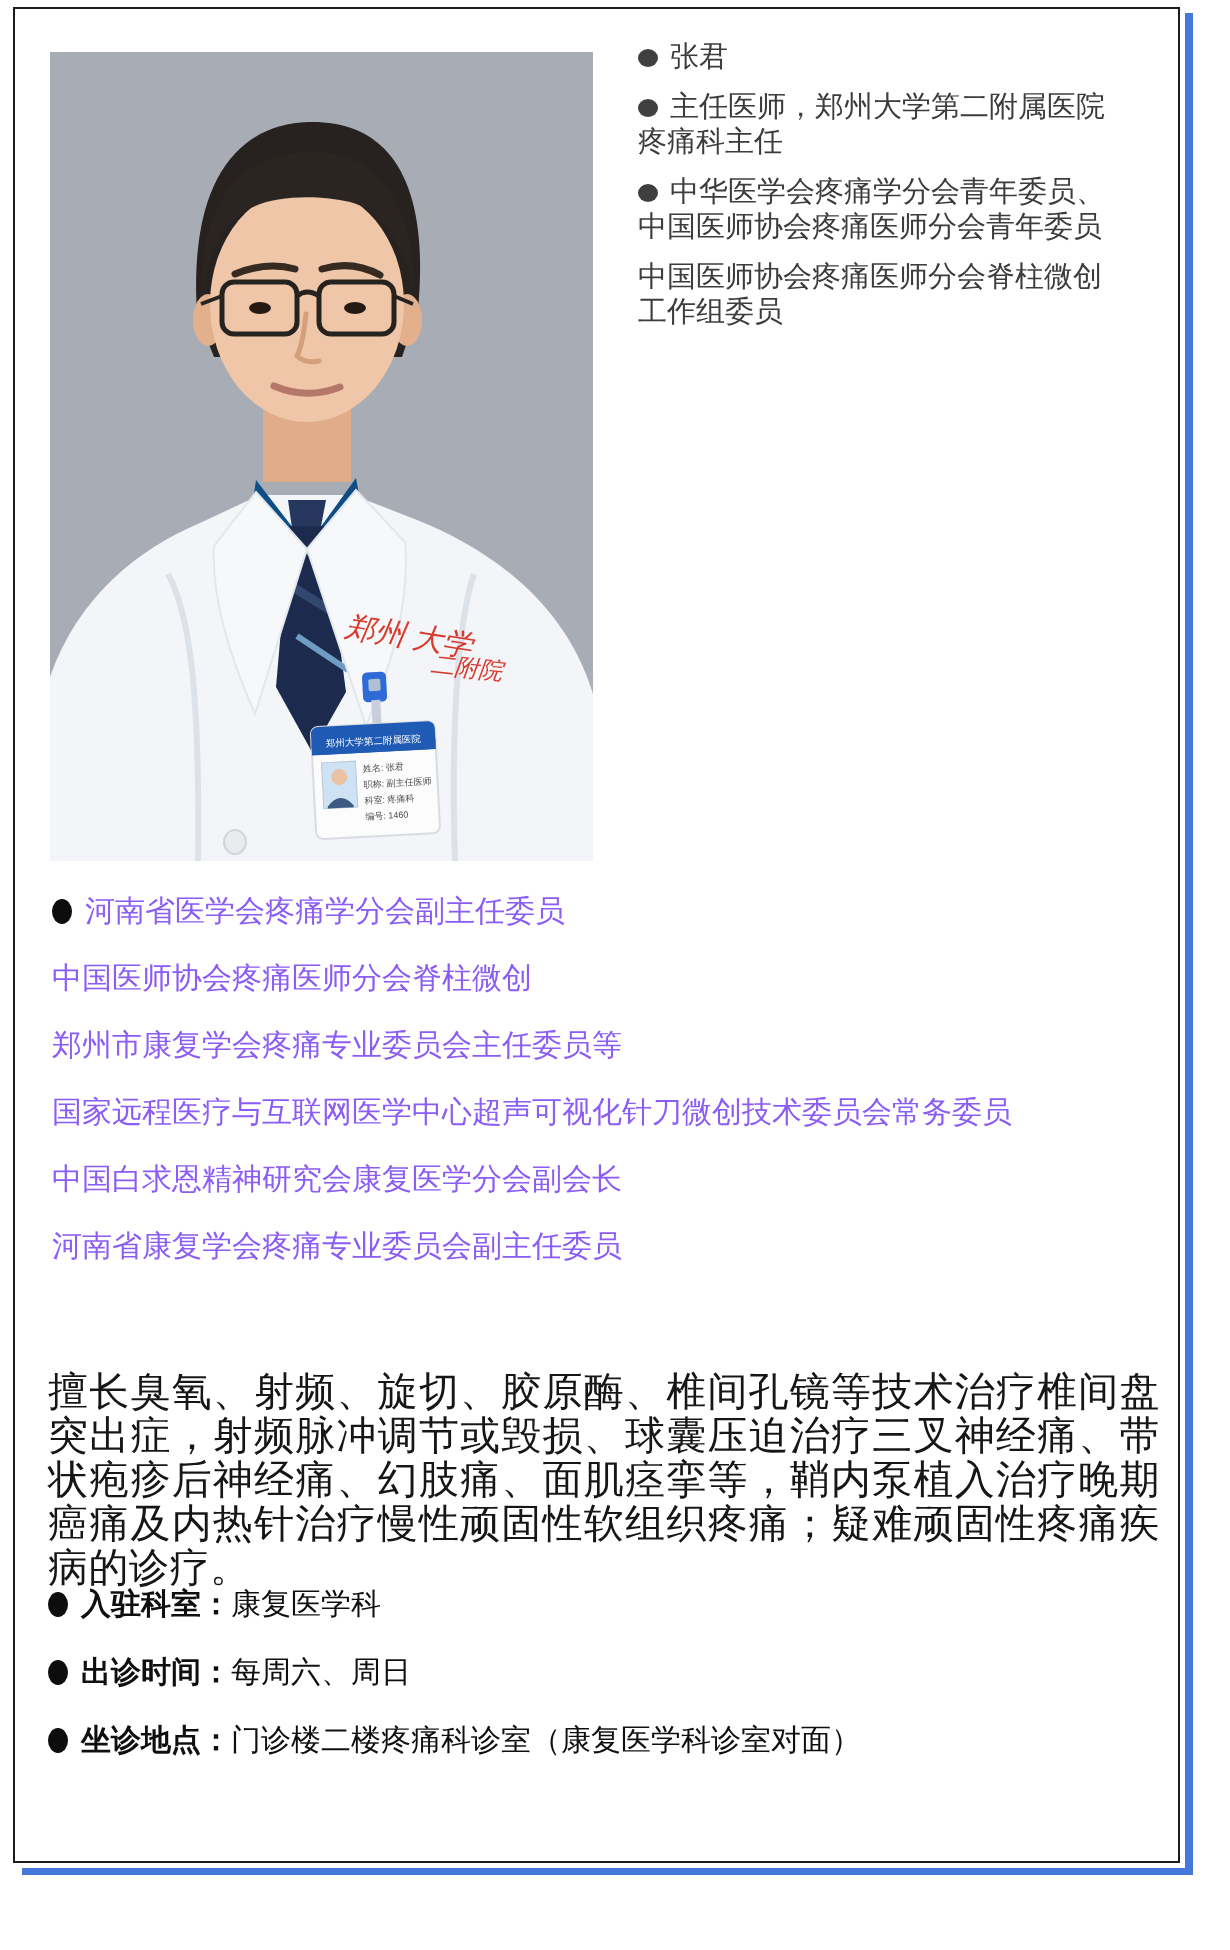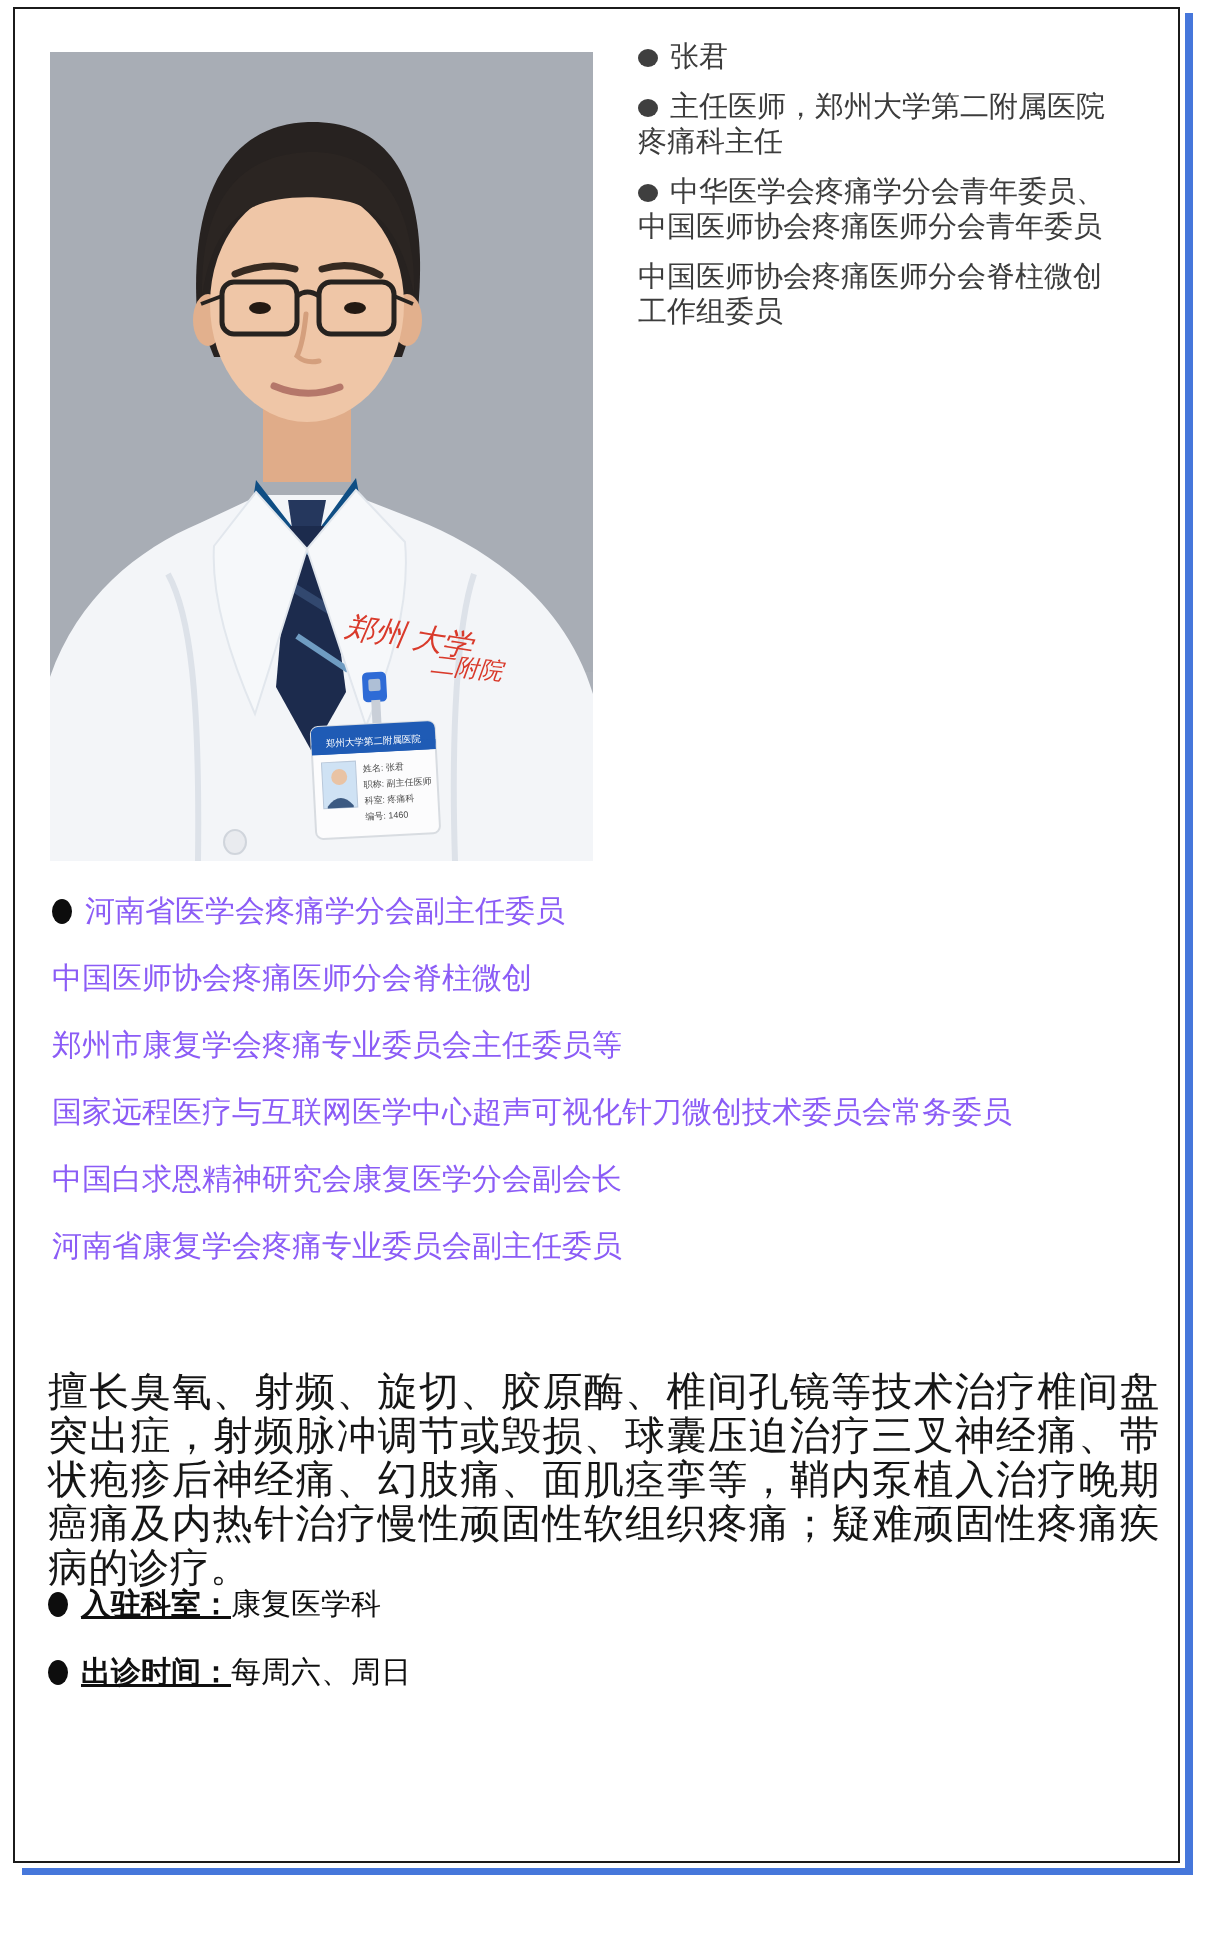--- a/index.html
+++ b/index.html
@@ -34,21 +34,21 @@
   .mrow { line-height:32px; margin-bottom:35px; white-space:nowrap; }
 
   .para {
     position:absolute; left:33px; top:1360px; width:1112px;
     font-size:40px; letter-spacing:0.5px; line-height:44px; color:#161616;
     text-align:justify;
   }
 
   .infos { position:absolute; left:33px; top:1578px; font-size:30px; color:#0f0f0f; }
   .irow { line-height:34px; margin-bottom:34px; white-space:nowrap; }
-  .ilabel { font-weight:700;text-decoration:underline; }
+  .ilabel { font-weight:700; }
   .ivalue { font-weight:400; }
 </style>
 </head>
 <body>
 
 <div class="blue-shadow"></div>
 
 <div class="card">
 
   <svg class="portrait" viewBox="0 0 543 809">
@@ -152,15 +152,18 @@
 
   <div class="para">擅长臭氧、射频、旋切、胶原酶、椎间孔镜等技术治疗椎间盘突出症，射频脉冲调节或毁损、球囊压迫治疗三叉神经痛、带状疱疹后神经痛、幻肢痛、面肌痉挛等，鞘内泵植入治疗晚期癌痛及内热针治疗慢性顽固性软组织疼痛；疑难顽固性疼痛疾病的诊疗。</div>
 
   <div class="infos">
     <div class="irow">
       <span class="dot d-main"></span><span class="ilabel">入驻科室：</span><span class="ivalue">康复医学科</span>
     </div>
     <div class="irow">
       <span class="dot d-main"></span><span class="ilabel">出诊时间：</span><span class="ivalue">每周六、周日</span>
     </div>
+    <div class="irow">
+      <span class="dot d-main"></span><span class="ilabel">坐诊地点：</span><span class="ivalue">门诊楼二楼疼痛科诊室（康复医学科诊室对面）</span>
+    </div>
   </div>
 
 </div>
 
 </body></html>

